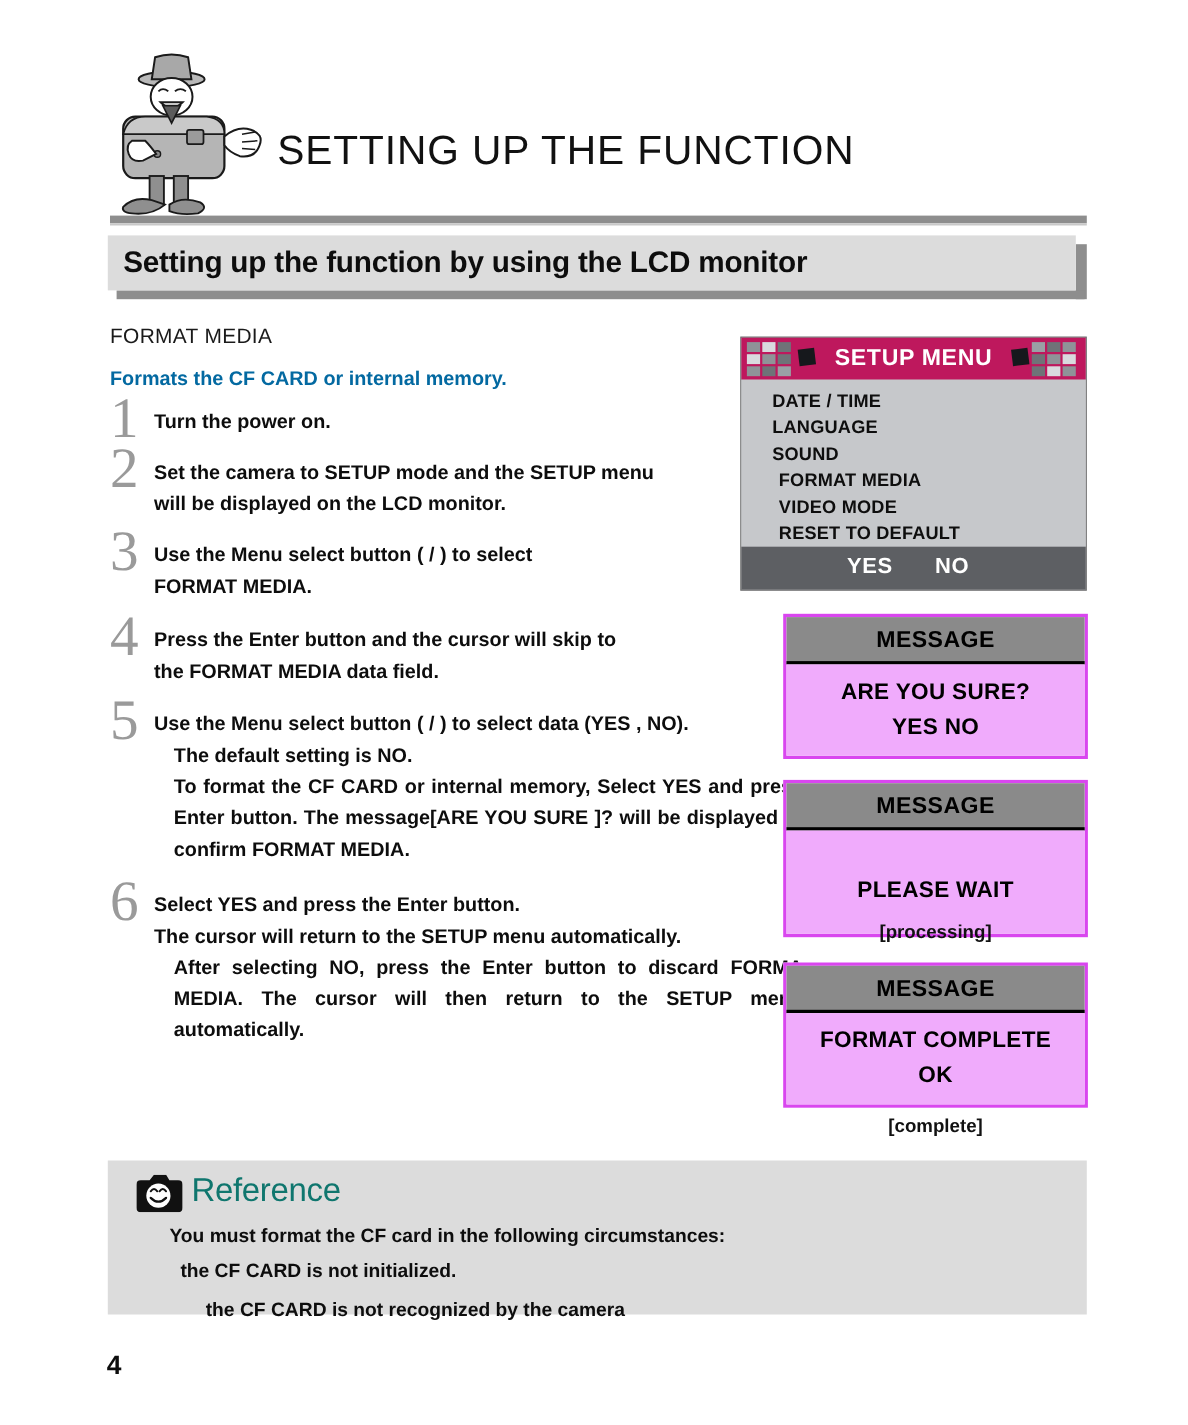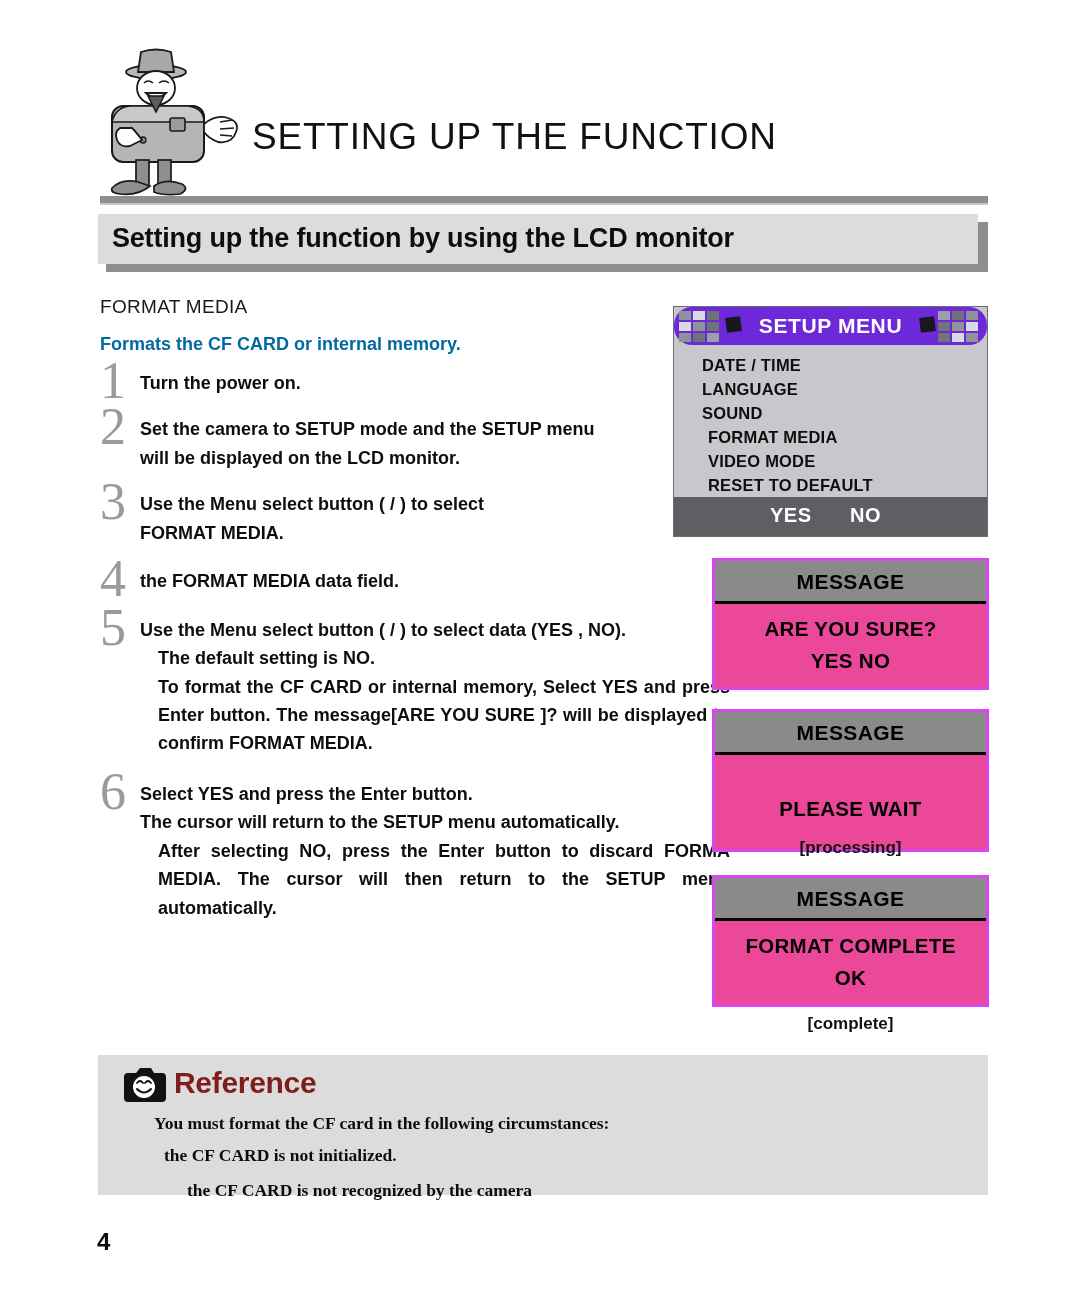--- a/index.html
+++ b/index.html
@@ -134,22 +134,21 @@
   #setup-menu {
     position: absolute;
     left: 673px; top: 306px;
     width: 315px; height: 231px;
     border: 1px solid #6d6d6d;
     background: #c6c8cb;
   }
   #setup-menu-header {
     position: relative;
     height: 38px;
-    background: #6d28d9;
-    border-radius: 18px;
+    background: #be185d;
   }
   #setup-menu-title {
     position: absolute;
     left: 0; right: 0; top: 7px;
     text-align: center;
     font-size: 21px;
     font-weight: bold;
     color: #ffffff;
     letter-spacing: 0.6px;
   }
@@ -221,21 +220,21 @@
   }
   .msgbox-header span {
     display: block;
     padding-top: 9px;
     font-size: 21px;
     font-weight: bold;
     color: #000000;
     letter-spacing: 0.4px;
   }
   .msgbox-body {
-    background: #ec4899;
+    background: #f0abfc;
     text-align: center;
     padding: 9px 0 10px 0;
   }
   .msg-line {
     font-size: 20.5px;
     font-weight: bold;
     color: #000000;
     line-height: 1.55;
     letter-spacing: 0.3px;
   }
@@ -263,30 +262,29 @@
   }
   #ref-icon {
     position: absolute;
     left: 26px; top: 13px;
     width: 42px; height: 34px;
   }
   #ref-title {
     position: absolute;
     left: 76px; top: 11px;
     font-size: 30px;
-    font-weight: bold;
-    color: #7f1d1d;
+    font-weight: normal;
+    color: #0f766e;
     letter-spacing: -0.3px;
   }
   .ref-line {
     position: absolute;
     font-size: 17.5px;
     font-weight: bold;
     color: #0d0d0d;
-    font-family: Liberation Serif, serif;
   }
   #ref-line-0 { left: 56px; top: 58px; }
   #ref-line-1 { left: 66px; top: 90px; }
   #ref-line-2 { left: 66px; top: 125px; margin-left: 23px; }
 
   
   #page-number {
     position: absolute;
     left: 97px; top: 1228px;
     font-size: 24px;
@@ -358,20 +356,21 @@
   </div>
 
   <div class="step" style="margin-top:18px;">
     <div class="step-num">3</div>
     <div class="step-line">Use the Menu select  button ( /    ) to select</div>
     <div class="step-line">FORMAT MEDIA.</div>
   </div>
 
   <div class="step" style="margin-top:20px;">
     <div class="step-num">4</div>
+    <div class="step-line">Press the Enter button and the cursor will skip to</div>
     <div class="step-line">the FORMAT MEDIA data field.</div>
   </div>
 
   <div class="step" style="margin-top:20px;">
     <div class="step-num">5</div>
     <div class="step-line">Use the Menu select button ( /    ) to select data (YES , NO).</div>
     <div class="step-line indent">The default setting is NO.</div>
     <div class="step-line justify"><span>To format the CF CARD or internal memory, Select YES and press Enter button. The message</span><span class="bracket-overlap">[ARE YOU SURE ]?</span>
       <span>will be displayed to confirm FORMAT MEDIA.</span></div>
   </div>

